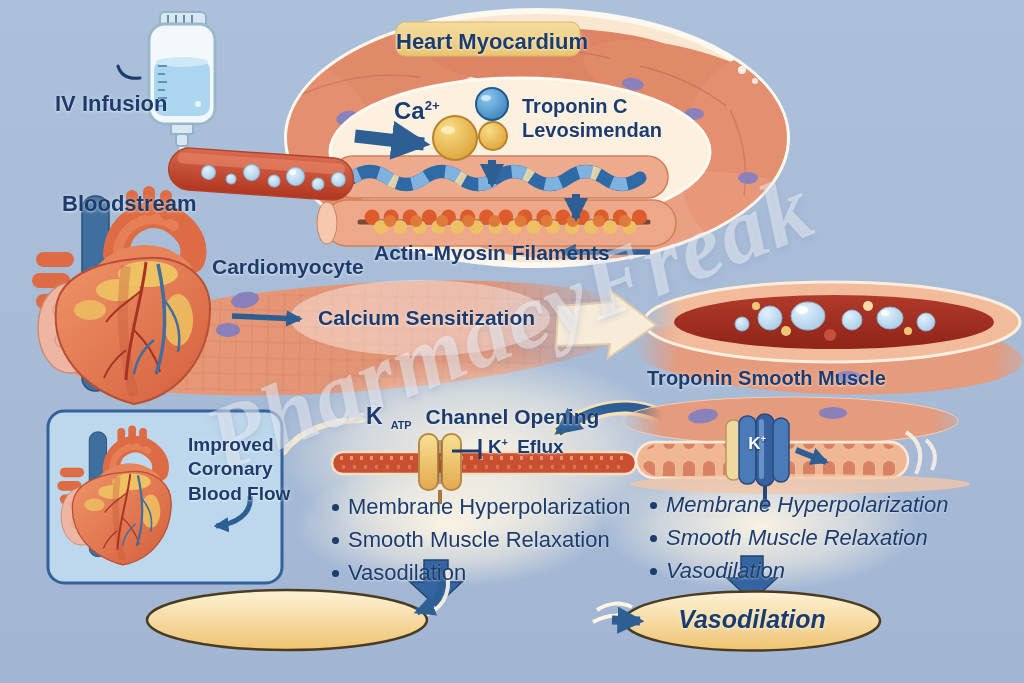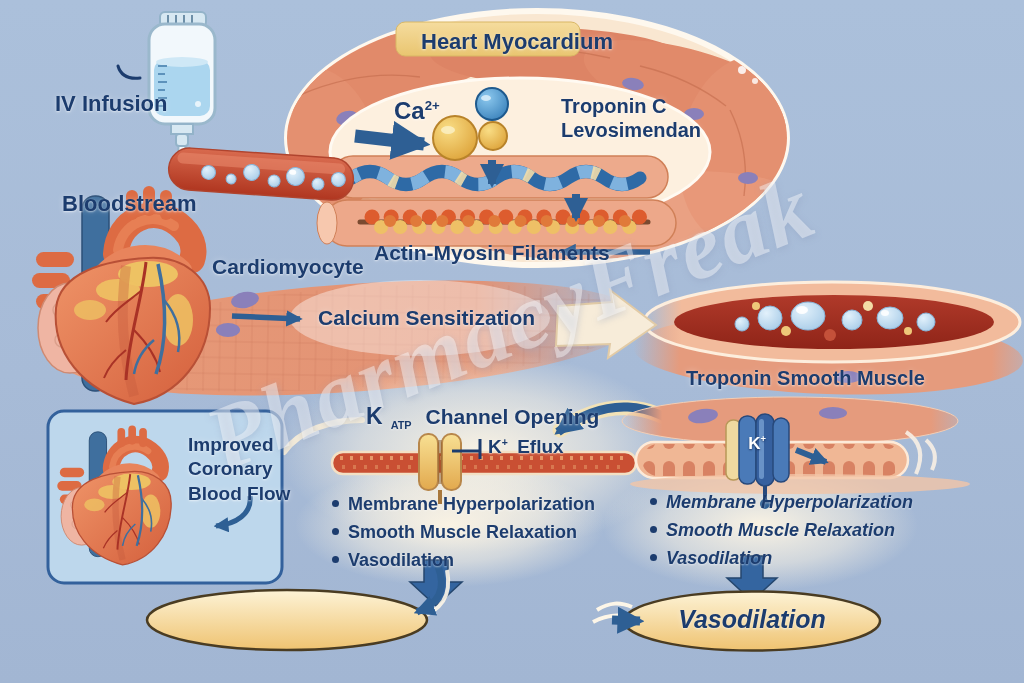--- a/index.html
+++ b/index.html
@@ -6,30 +6,30 @@
   #stage{
     position:relative; width:1024px; height:683px; overflow:hidden;
     background:linear-gradient(180deg,#abc0db 0%,#a7bbd7 55%,#a2b6d3 100%);
     font-family:"Liberation Sans", sans-serif;
   }
   #art{position:absolute; left:0; top:0; z-index:1;}
   .lbl{
     position:absolute; z-index:10; color:#1c3c6e; font-weight:bold; white-space:nowrap;
     text-shadow:0 1px 2px rgba(255,255,255,.55), 0 0 6px rgba(255,255,255,.35);
   }
-  .fs22{font-size:22px;margin-top:48px;} .fs21{font-size:21px;} .fs20{font-size:20px;margin-left:39px;} .fs19{font-size:19px;}
+  .fs22{font-size:22px;margin-top:48px;} .fs21{font-size:21px;} .fs20{font-size:20px;} .fs19{font-size:19px;}
   .fs24{font-size:24px;} .fs25{font-size:25px;}
   .sup{font-size:.55em; vertical-align:super; font-weight:bold;}
   .subsc{font-size:.52em; vertical-align:sub; font-weight:bold;margin-left:8px;}
-  .banner-text{left:396px; top:29px; width:184px; text-align:center; font-size:22px;margin-left:25px;}
+  .banner-text{left:396px; top:29px; width:184px; text-align:center; font-size:22px;}
   .center{text-align:center;}
   .coronary-label{left:188px; top:433px; width:106px; white-space:normal; line-height:1.28; font-size:19px;}
   ul.outcomes{position:absolute; z-index:10; margin:0; padding:0; list-style:none;}
   ul.outcomes li{
-    color:#1c3c6e; font-weight:bold; font-size:18px; margin:0 0 7px 0; white-space:nowrap;
+    color:#1c3c6e; font-weight:normal; font-size:22px; margin:0 0 7px 0; white-space:nowrap;
     text-shadow:0 1px 2px rgba(255,255,255,.5);
   }
   ul.outcomes li::before{
     content:""; display:inline-block; width:7px; height:7px; border-radius:50%;
     background:#1c3c6e; margin-right:9px; vertical-align:3px;
   }
   #outcomes-left{left:332px; top:494px;}
   #outcomes-right{left:650px; top:492px;}
   #outcomes-right li{font-style:italic;}
   .oval-label{z-index:10; position:absolute; font-style:italic;}

